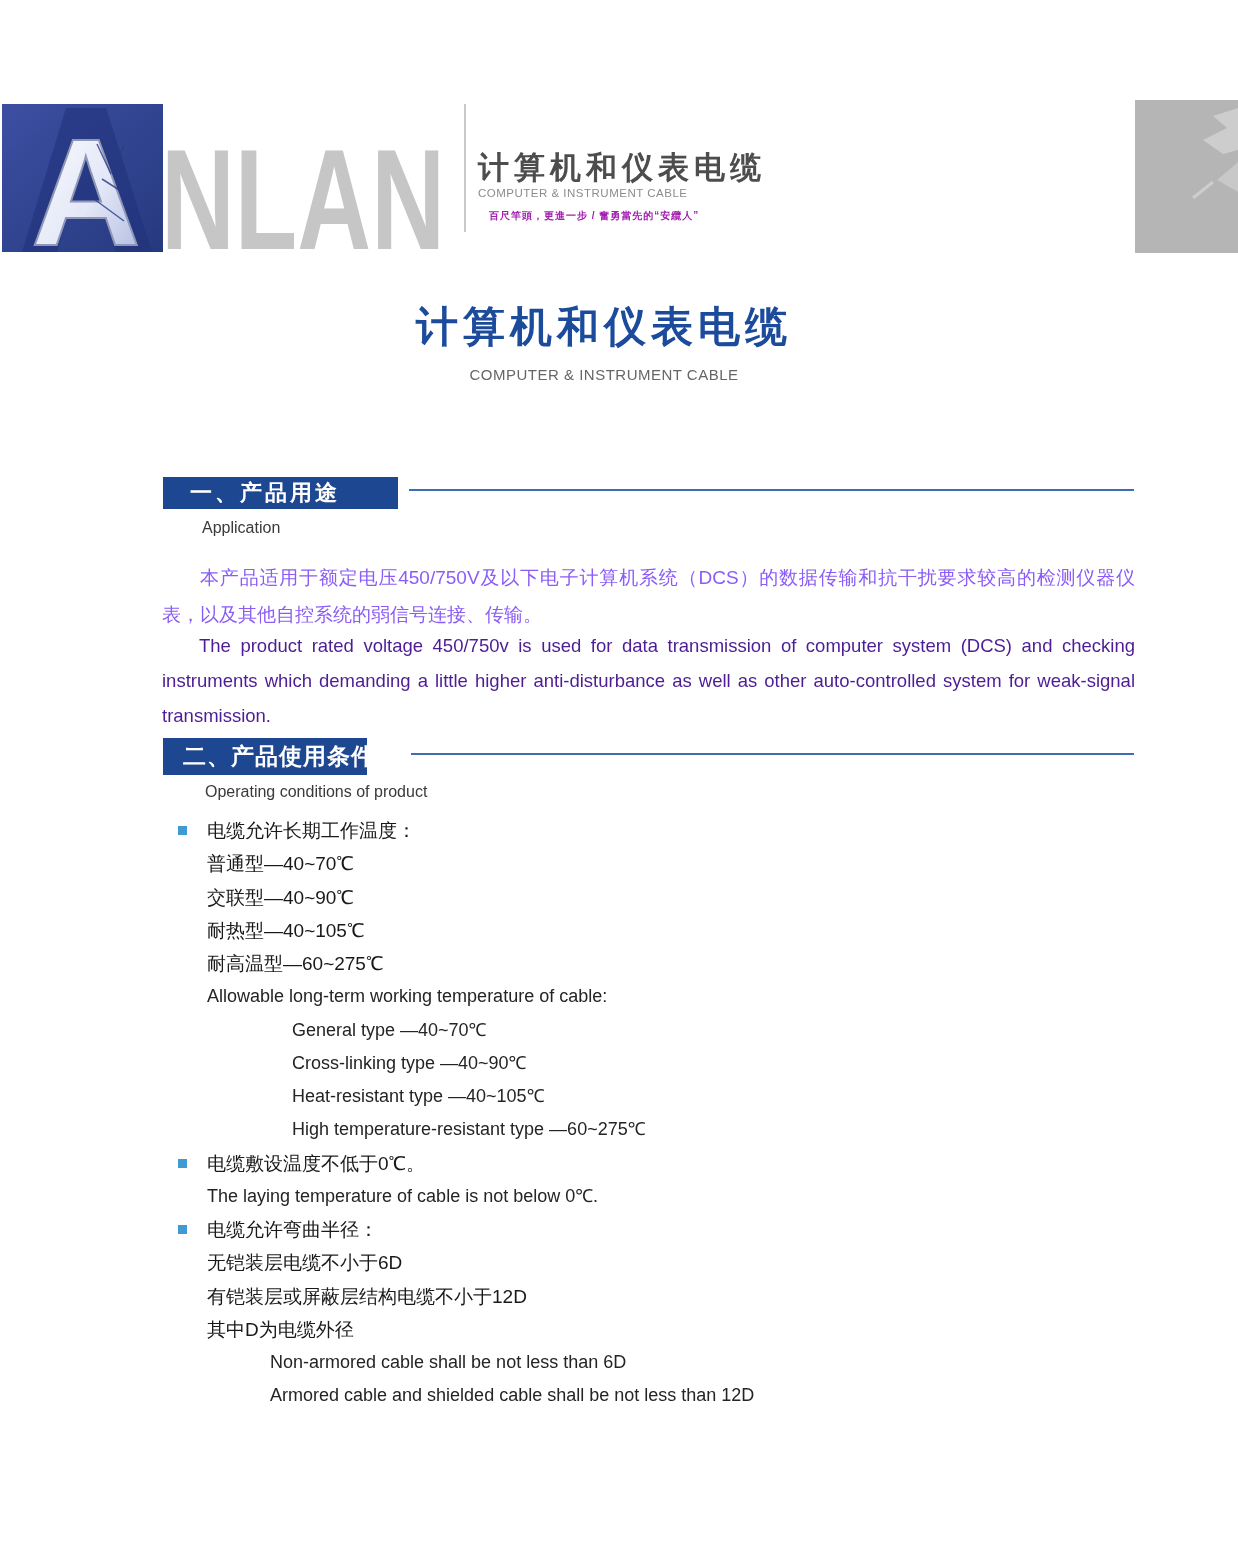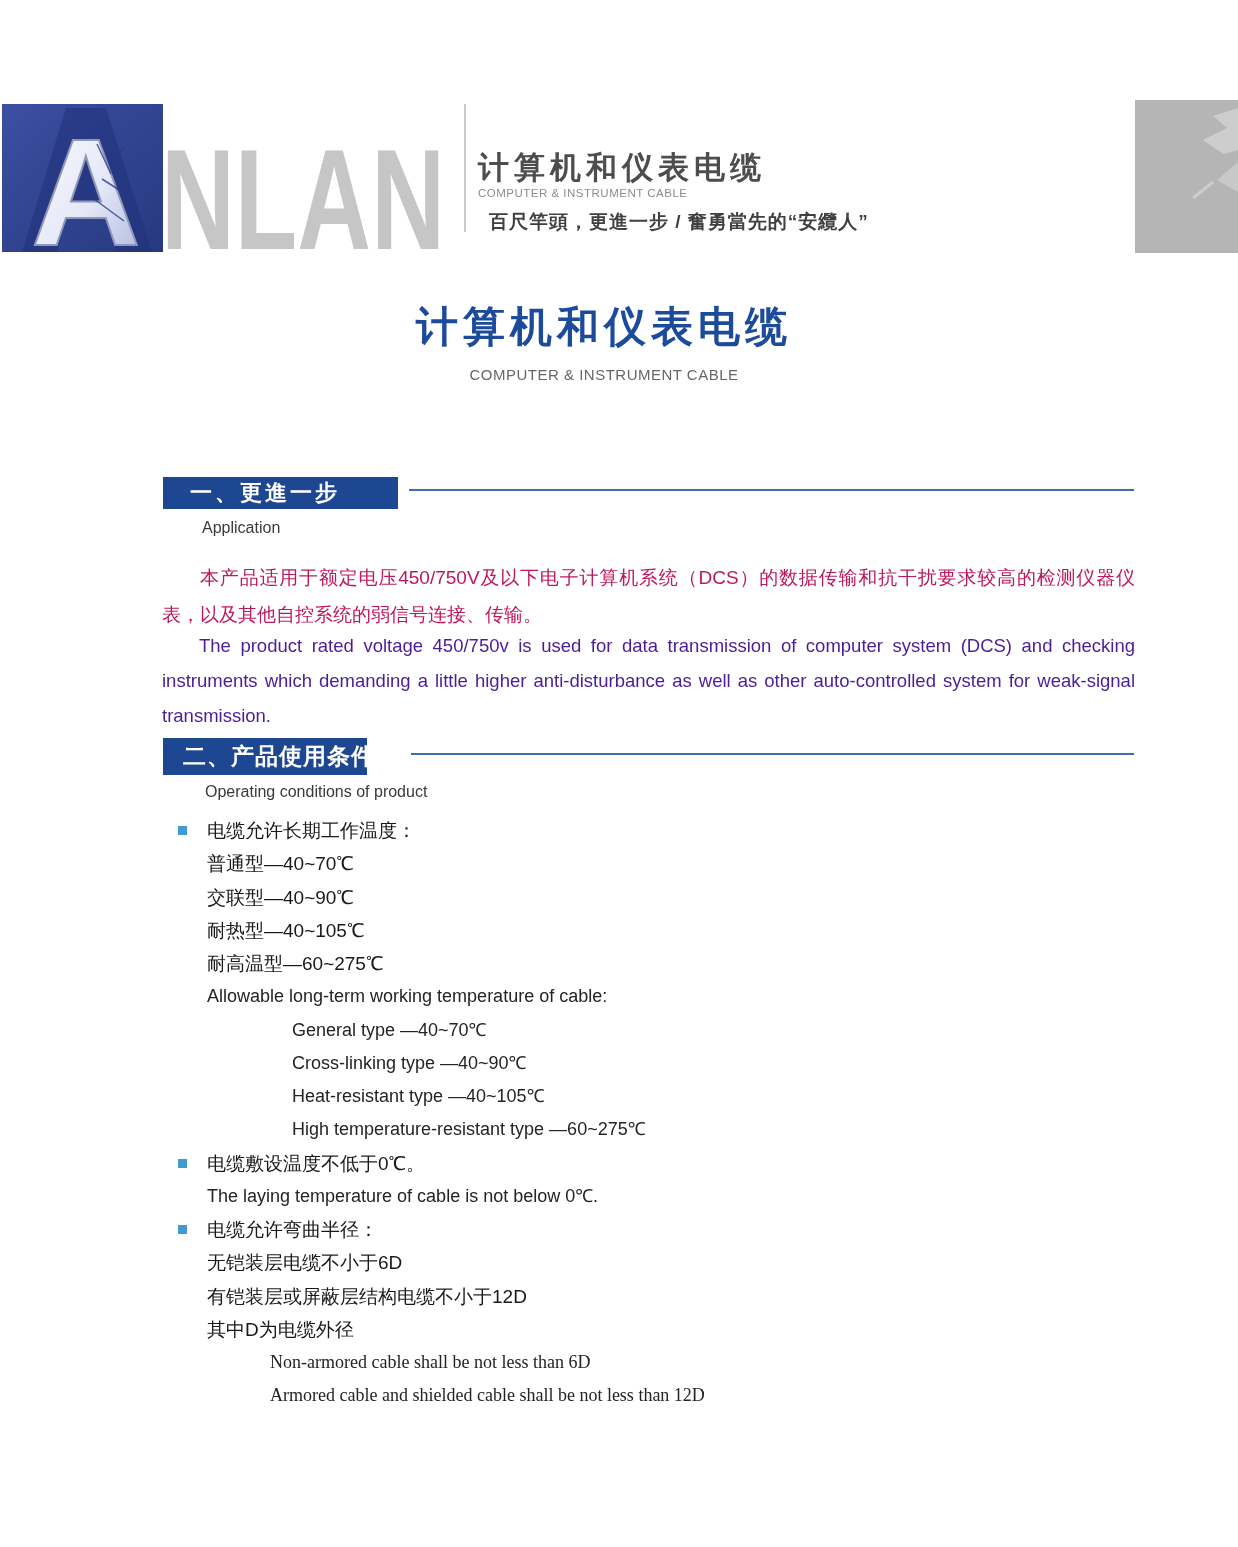--- a/index.html
+++ b/index.html
@@ -10,47 +10,47 @@
     font-family:"Liberation Sans",sans-serif;
     color:#1c1c1c;
     overflow:hidden;
   }
   
   .logo-a{position:absolute;left:2px;top:104px;}
   .logo-nlan{position:absolute;left:161px;top:99px;}
   .header-vline{position:absolute;left:464px;top:104px;width:2px;height:128px;background:#c9c9c9;}
   .header-title{position:absolute;left:478px;top:147px;font-size:31px;font-weight:bold;color:#4d4d4d;letter-spacing:5px;white-space:nowrap;}
   .header-sub{position:absolute;left:478px;top:187px;font-size:11.5px;color:#8c8c8c;letter-spacing:.5px;white-space:nowrap;}
-  .header-slogan{position:absolute;left:489px;top:209px;font-size:19px;font-weight:bold;color:#404040;letter-spacing:1px;white-space:nowrap;}
+  .header-slogan{position:absolute;left:489px;top:209px;font-size:10px;font-weight:bold;color:#a21caf;letter-spacing:1px;white-space:nowrap;}
   .corner-art{position:absolute;left:1135px;top:100px;}
   
   .hero{position:absolute;left:0;top:299px;width:1208px;text-align:center;}
   .hero-title{font-size:42px;font-weight:bold;color:#1c4b9c;letter-spacing:5px;}
   .hero-sub{margin-top:11px;font-size:15px;color:#666666;letter-spacing:.5px;}
   
   .sec-bar{position:absolute;background:#1e4791;color:#ffffff;font-weight:bold;white-space:nowrap;}
   .sec-bar.s1{left:163px;top:477px;width:235px;height:32px;font-size:22px;line-height:32px;padding-left:27px;letter-spacing:3px;box-sizing:border-box;}
   .sec-bar.s2{left:163px;top:738px;width:204px;height:37px;font-size:23px;line-height:37px;padding-left:20px;letter-spacing:1px;box-sizing:border-box;}
   .sec-rule{position:absolute;height:2px;background:#3e6db6;}
   .sec-rule.s1{left:409px;top:489px;width:725px;}
   .sec-rule.s2{left:411px;top:753px;width:723px;}
   .sec-en{position:absolute;font-size:16px;color:#3a3a3a;white-space:nowrap;}
   .sec-en.s1{left:202px;top:519px;}
   .sec-en.s2{left:205px;top:783px;}
   
   .para{position:absolute;left:162px;width:973px;text-align:justify;}
-  .para.cn{top:559px;font-size:19px;line-height:37px;color:#be185d;text-indent:2em;}
+  .para.cn{top:559px;font-size:19px;line-height:37px;color:#8b5cf6;text-indent:2em;}
   .para.en{top:628px;font-size:18.5px;line-height:35px;color:#4c1d95;text-indent:2em;}
   
   .cond-list{position:absolute;left:162px;top:814px;width:985px;}
   .ln{position:relative;line-height:33.25px;height:33.25px;white-space:nowrap;font-size:19px;color:#191919;}
   .ln.en{font-size:18px;color:#242424;}
   .ln.ind1{padding-left:45px;}
   .ln.ind2{padding-left:130px;}
-  .ln.ind3{padding-left:108px;font-family:Liberation Serif, serif;}
+  .ln.ind3{padding-left:108px;}
   .ln.bullet{padding-left:45px;}
   .ln.bullet .sq{position:absolute;left:16px;top:12px;width:9px;height:9px;background:#3f9bd2;}
 </style>
 </head>
 <body>
 
 <div class="page">
 
   <div class="logo-a">
     <svg width="161" height="148" viewBox="0 0 161 148">
@@ -91,21 +91,21 @@
       <path d="M103 62 L82 80 L103 92 Z" fill="#c8c8c8"></path>
       <path d="M58 98 l20 -16" stroke="#cdcdcd" stroke-width="3" fill="none"></path>
     </svg>
   </div>
 
   <div class="hero">
     <div class="hero-title">计算机和仪表电缆</div>
     <div class="hero-sub">COMPUTER &amp; INSTRUMENT CABLE</div>
   </div>
 
-  <div class="sec-bar s1">一、更進一步</div>
+  <div class="sec-bar s1">一、产品用途</div>
   <div class="sec-rule s1"></div>
   <div class="sec-en s1">Application</div>
 
   <div class="para cn">本产品适用于额定电压450/750V及以下电子计算机系统（DCS）的数据传输和抗干扰要求较高的检测仪器仪表，以及其他自控系统的弱信号连接、传输。</div>
   <div class="para en">The product rated voltage 450/750v is used for data transmission of computer system (DCS) and checking instruments which demanding a little higher anti-disturbance as well as other auto-controlled system for weak-signal transmission.</div>
 
   <div class="sec-bar s2">二、产品使用条件</div>
   <div class="sec-rule s2"></div>
   <div class="sec-en s2">Operating conditions of product</div>
 

